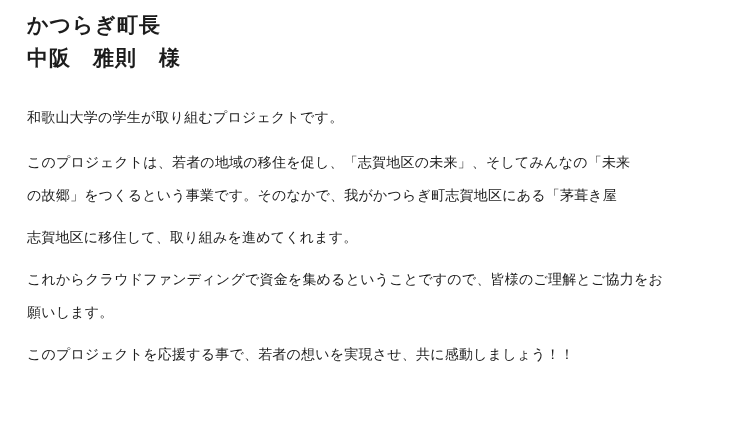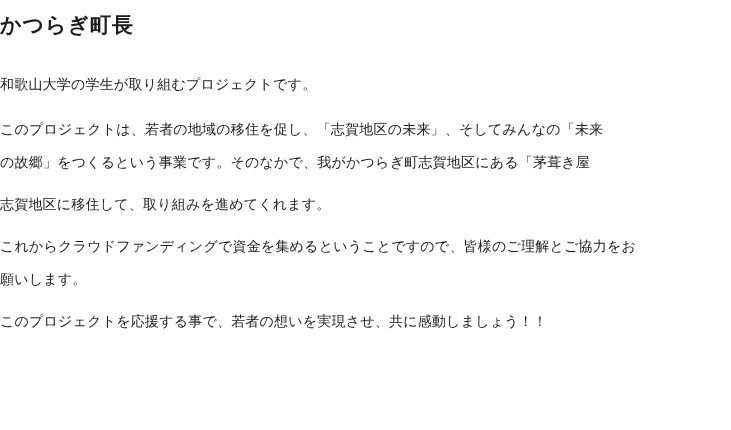--- a/index.html
+++ b/index.html
@@ -9,21 +9,21 @@
   }
   .page {
     position: relative;
     width: 731px;
     height: 430px;
     background: #ffffff;
     overflow: hidden;
     font-family: "Liberation Sans", "DejaVu Sans", sans-serif;
     color: #1c1c1c;
     box-sizing: border-box;
-    padding: 8px 10px 0 0;
+    padding: 8px 10px 0 27px;
   }
   .recipient-block {
     margin: 0 0 27px 0;
   }
   .h-line {
     font-size: 21px;
     font-weight: bold;
     line-height: 33px;
     letter-spacing: 1px;
     white-space: nowrap;
@@ -41,20 +41,21 @@
     letter-spacing: 0.2px;
   }
 </style>
 </head>
 <body>
 
 <div class="page">
 
   <div class="recipient-block">
     <div class="h-line">かつらぎ町長</div>
+    <div class="h-line">中阪　雅則　様</div>
   </div>
 
   <div class="para">
     <div class="body-line">和歌山大学の学生が取り組むプロジェクトです。</div>
   </div>
 
   <div class="para tight">
     <div class="body-line">このプロジェクトは、若者の地域の移住を促し、「志賀地区の未来」、そしてみんなの「未来</div>
     <div class="body-line">の故郷」をつくるという事業です。そのなかで、我がかつらぎ町志賀地区にある「茅葺き屋</div>
   </div>

